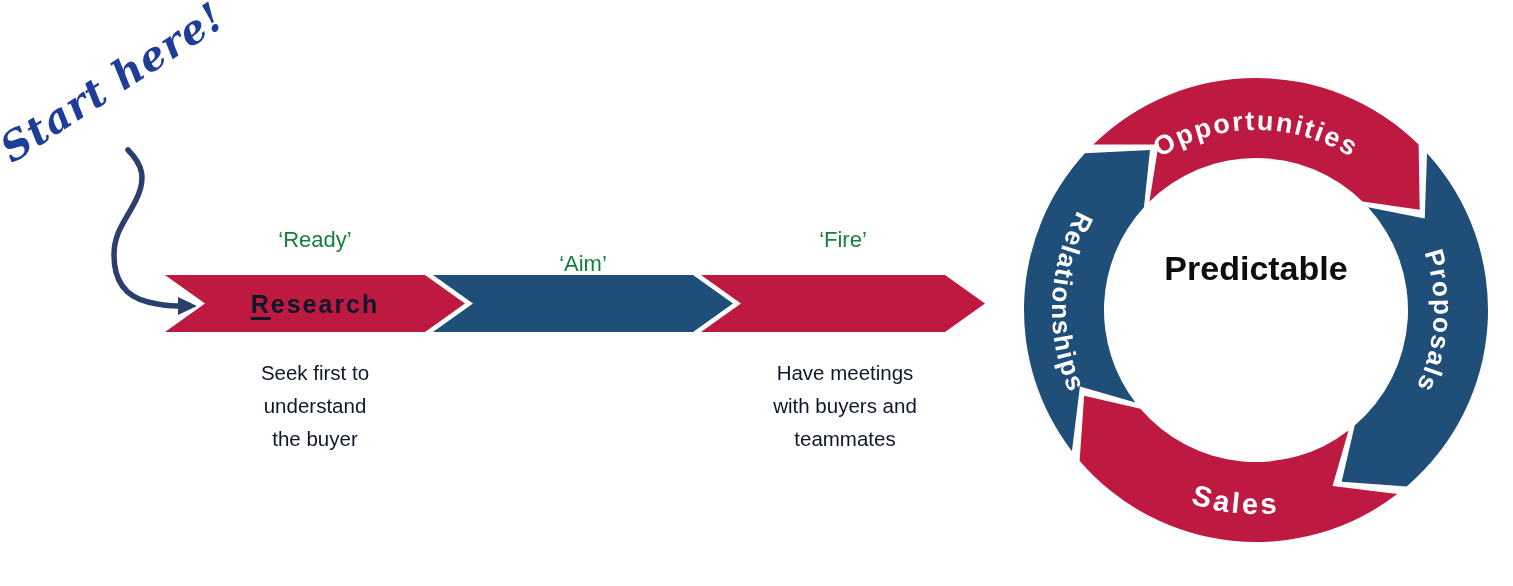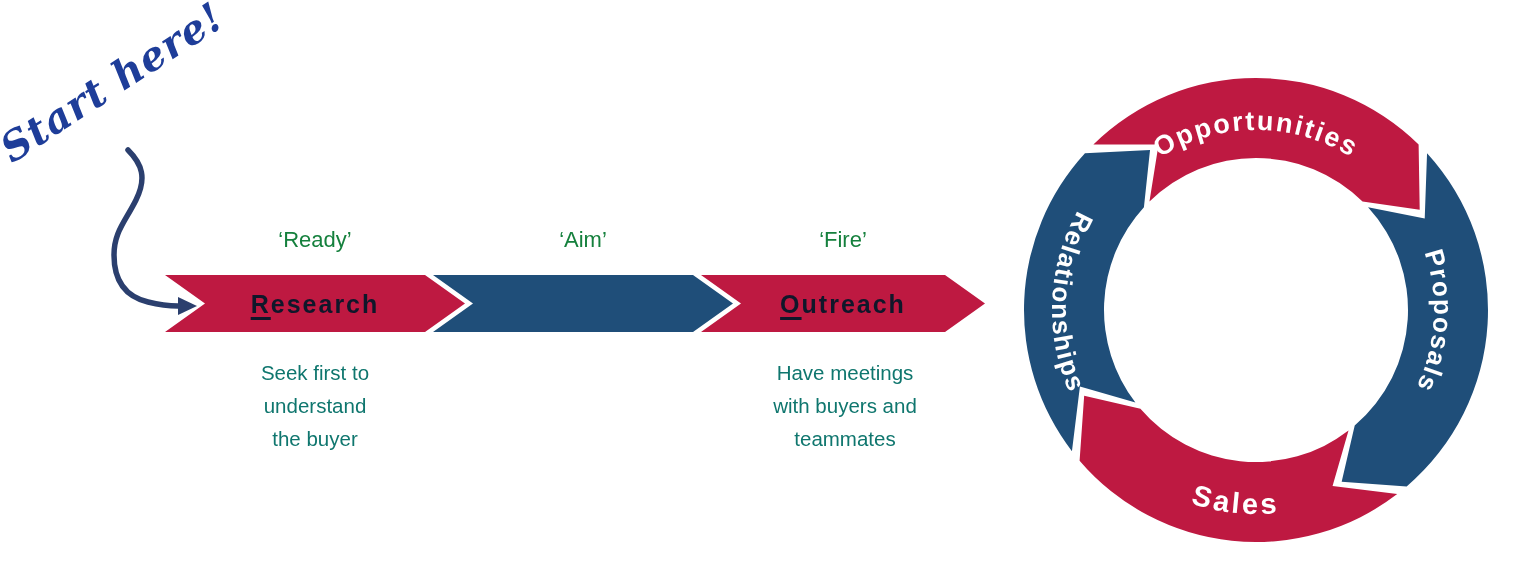--- a/index.html
+++ b/index.html
@@ -20,24 +20,24 @@
   .stage{
     position:absolute;top:224px;height:32px;font-size:22px;color:#15803d;
     text-align:center;line-height:32px;
   }
   .chev-label{
     position:absolute;top:288px;height:32px;line-height:32px;text-align:center;
     font-size:25px;font-weight:600;color:#0f172a;letter-spacing:2px;white-space:nowrap;
   }
   .chev-label .ul{text-decoration:underline;text-underline-offset:4px;text-decoration-thickness:2.5px;}
   .s0{left:165px;width:300px;}
-  .s1{left:433px;width:300px;}
+  .s1{left:433px;width:300px;margin-top:24px;}
   .s2{left:701px;width:284px;}
   .desc{
-    position:absolute;top:356px;font-size:20.5px;line-height:33px;color:#0f766e;
+    position:absolute;top:356px;font-size:20.5px;line-height:33px;color:#0f172a;
     text-align:center;white-space:pre-line;
   }
   .d0{left:215px;width:200px;}
   .d1{left:478px;width:200px;}
   .d2{left:735px;width:220px;}
   
   .ring-svg{position:absolute;left:1016px;top:56px;}
   .ring-center{
     position:absolute;left:1106px;top:246px;width:300px;text-align:center;
     font-size:34px;font-weight:bold;color:#0d0d0d;line-height:45px;
@@ -61,21 +61,20 @@
   <div class="stage s1">‘Aim’</div>
   <div class="stage s2">‘Fire’</div>
 
   <svg id="chevrons" class="chev-svg" width="870" height="70" viewBox="0 0 870 70">
       <polygon points="25,5 285,5 325,33.5 285,62 25,62 65,33.5" fill="#BE1941"></polygon>
       <polygon points="293,5 553,5 593,33.5 553,62 293,62 333,33.5" fill="#1F4E79"></polygon>
       <polygon points="561,5 805,5 845,33.5 805,62 561,62 601,33.5" fill="#BE1941"></polygon>
     </svg>
 
   <div class="chev-label s0"><span class="ul">R</span><span>esearch</span></div>
-  <div class="chev-label s2"><span class="ul">O</span><span>utreach</span></div>
 
   <div class="desc d0">Seek first to
 understand
 the buyer</div>
   <div class="desc d2">Have meetings
 with buyers and
 teammates</div>
 
   <svg id="ring" class="ring-svg" width="480" height="510" viewBox="0 0 480 510">
       <path d="M 77.39 88.53 A 232 232 0 0 1 402.61 88.53 L 403.71 153.68 L 346.54 145.59 A 152 152 0 0 0 133.46 145.59 L 142.55 88.57 Z" fill="#BE1941"></path>
@@ -86,15 +85,16 @@
       <text font-size="26" font-weight="bold" fill="#ffffff" letter-spacing="1.5" text-anchor="middle"><textPath href="#ring-tp-1" xlink:href="#ring-tp-1" startOffset="50%" text-anchor="middle">Proposals</textPath></text>
       <path d="M 381.23 438.06 A 232 232 0 0 1 63.59 404.67 L 68.17 339.67 L 124.42 352.72 A 152 152 0 0 0 332.53 374.59 L 316.56 430.08 Z" fill="#BE1941"></path>
       <path d="M 36.50 268.23 A 204 204 0 0 0 436.10 310.23" fill="none" id="ring-tp-2"></path>
       <text font-size="29" font-weight="bold" fill="#ffffff" letter-spacing="3" text-anchor="middle"><textPath href="#ring-tp-2" xlink:href="#ring-tp-2" startOffset="50%" text-anchor="middle">Sales</textPath></text>
       <path d="M 55.94 395.23 A 232 232 0 0 1 68.95 97.26 L 134.03 93.89 L 127.93 151.31 A 152 152 0 0 0 119.41 346.53 L 63.92 330.56 Z" fill="#1F4E79"></path>
       <path d="M 213.37 51.75 A 204 204 0 0 0 195.85 453.16" fill="none" id="ring-tp-3"></path>
       <text font-size="26" font-weight="bold" fill="#ffffff" letter-spacing="1.5" text-anchor="middle"><textPath href="#ring-tp-3" xlink:href="#ring-tp-3" startOffset="50%" text-anchor="middle">Relationships</textPath></text>
     </svg>
 
   <div class="ring-center">
+    <div class="line1">Predictable</div>
   </div>
 
 </div>
 
 </body></html>

